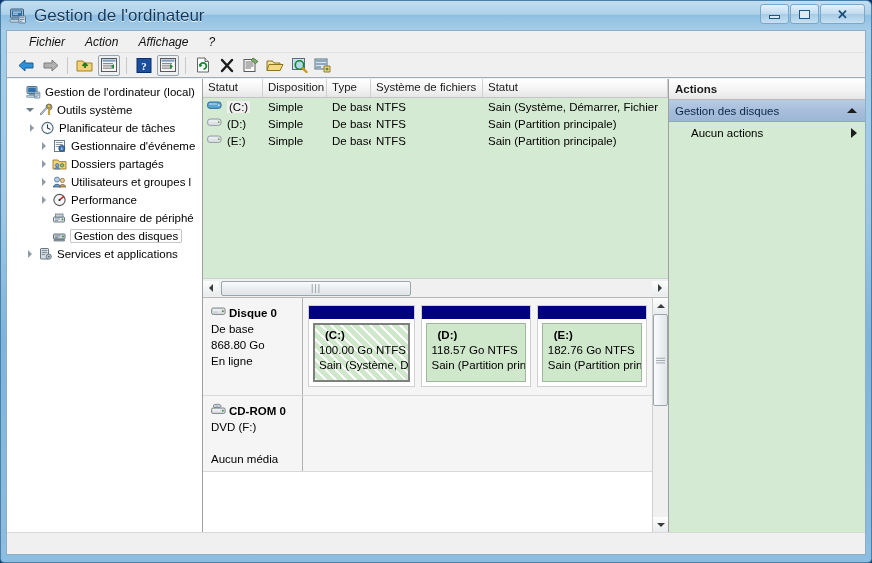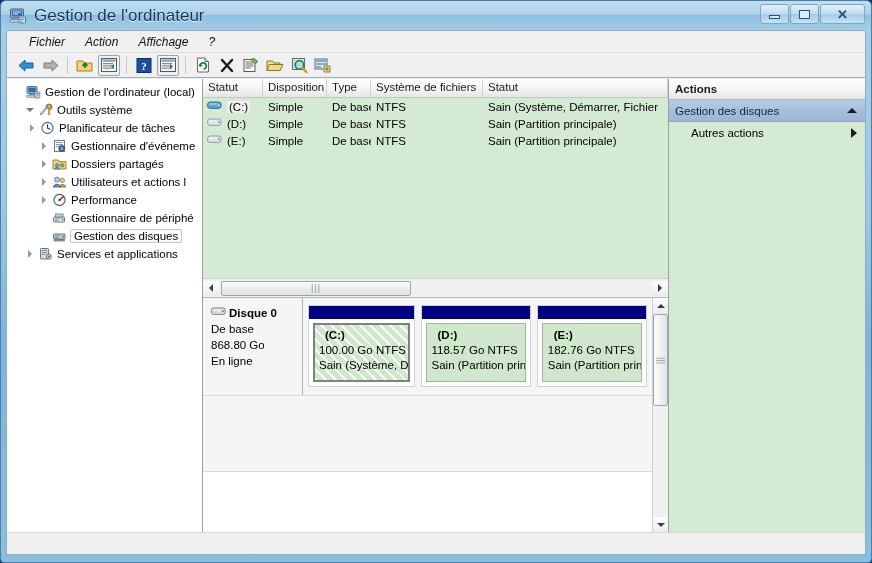--- a/index.html
+++ b/index.html
@@ -558,21 +558,21 @@
                 <i class="tri"></i>
               </span>
             <span class="ticon">
               <svg width="15" height="14" viewBox="0 0 15 14">
                 <circle cx="5" cy="4.6" r="2.5" fill="#b9cfe6" stroke="#456c92" stroke-width=".8"></circle>
                 <path d="M1.2 12 A4 4 0 0 1 8.8 12 Z" fill="#6f9ecb" stroke="#30557c" stroke-width=".8"></path>
                 <circle cx="10.4" cy="5.4" r="2.1" fill="#e8c89a" stroke="#916f36" stroke-width=".8"></circle>
                 <path d="M7.2 12 A3.4 3.4 0 0 1 13.8 12 Z" fill="#c6a06a" stroke="#7b5c28" stroke-width=".8"></path>
               </svg>
             </span>
-            <span class="tlabel">Utilisateurs et actions l</span>
+            <span class="tlabel">Utilisateurs et groupes l</span>
           </div>
 
           <div class="tnode" style="padding-left:30px">
             <span class="expander">
                 <i class="tri"></i>
               </span>
             <span class="ticon">
               <svg width="15" height="14" viewBox="0 0 15 14">
                 <circle cx="7.5" cy="7" r="5.6" fill="#f4f6f8" stroke="#555" stroke-width="1.1"></circle>
                 <path d="M7.5 7 L11.5 3.6" stroke="#c0272d" stroke-width="1.6" stroke-linecap="round"></path>
@@ -772,20 +772,37 @@
                     <div class="pname">(E:)</div>
                     <div>182.76 Go NTFS</div>
                     <div>Sain (Partition princ</div>
                   </div>
                 </div>
 
               </div>
             </div>
 
             <div class="disk-row r2">
+              <div class="disk-info">
+                <div class="dtitle">
+                  <span>
+                    <svg width="15" height="12" viewBox="0 0 15 12">
+                      <ellipse cx="6.2" cy="3" rx="4" ry="1.8" fill="#cfd8de" stroke="#6c7780" stroke-width=".8"></ellipse>
+                      <ellipse cx="6.2" cy="3" rx="1.1" ry=".55" fill="#8b959d"></ellipse>
+                      <rect x="0.6" y="5" width="13.5" height="5.4" rx="1.4" fill="#dfe3e6" stroke="#71797f" stroke-width=".9"></rect>
+                      <rect x="2" y="6.3" width="7" height="1.2" rx=".3" fill="#f7f9fa"></rect>
+                      <circle cx="11.9" cy="7.8" r="1" fill="#4d9140"></circle>
+                    </svg>
+                  </span>
+                  <span>CD-ROM 0</span>
+                </div>
+                <div>DVD (F:)</div>
+                <div style="min-height:16px"></div>
+                <div>Aucun média</div>
+              </div>
               <div class="cd-empty"></div>
             </div>
 
           </div>
 
           <div class="disk-scroll-col">
             <div class="sb-arrow">
                 <i class="a-up"></i>
               </div>
             <div class="sb-track-v">
@@ -813,21 +830,21 @@
 
       <div class="actions-pane">
         <div class="act-header">Actions</div>
         <div class="act-group">
           <span>Gestion des disques</span>
           <span class="chev">
               <i class="chev-up" style="display:block"></i>
             </span>
         </div>
         <div class="act-item">
-          <span>Autres actions</span>
+          <span>Aucun actions</span>
           <span class="chev">
               <i class="chev-right" style="display:block"></i>
             </span>
         </div>
         <div class="act-filler"></div>
       </div>
 
     </div>
 
     <div class="statusbar"></div>

